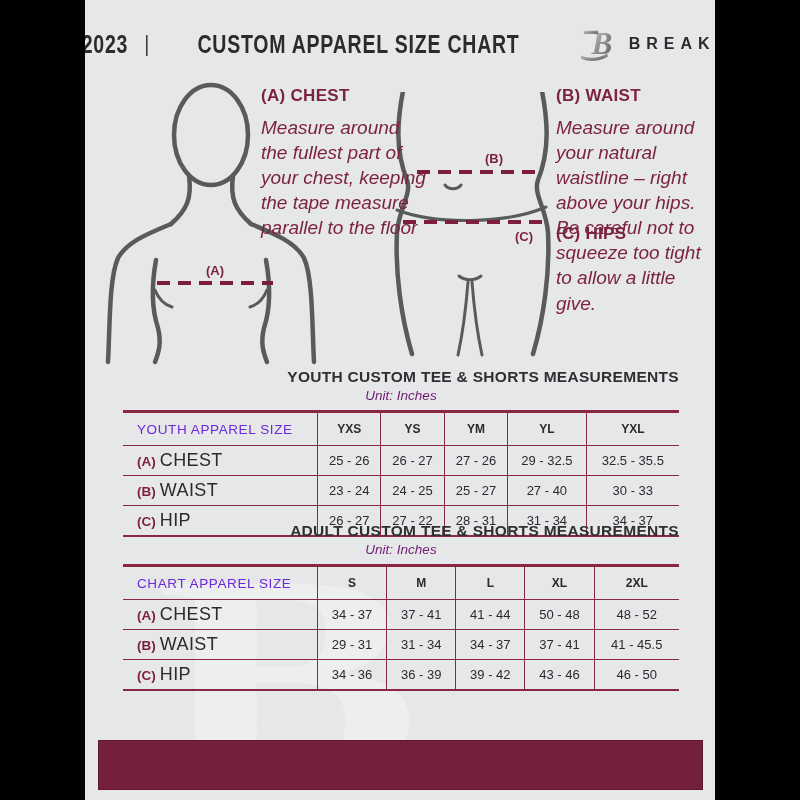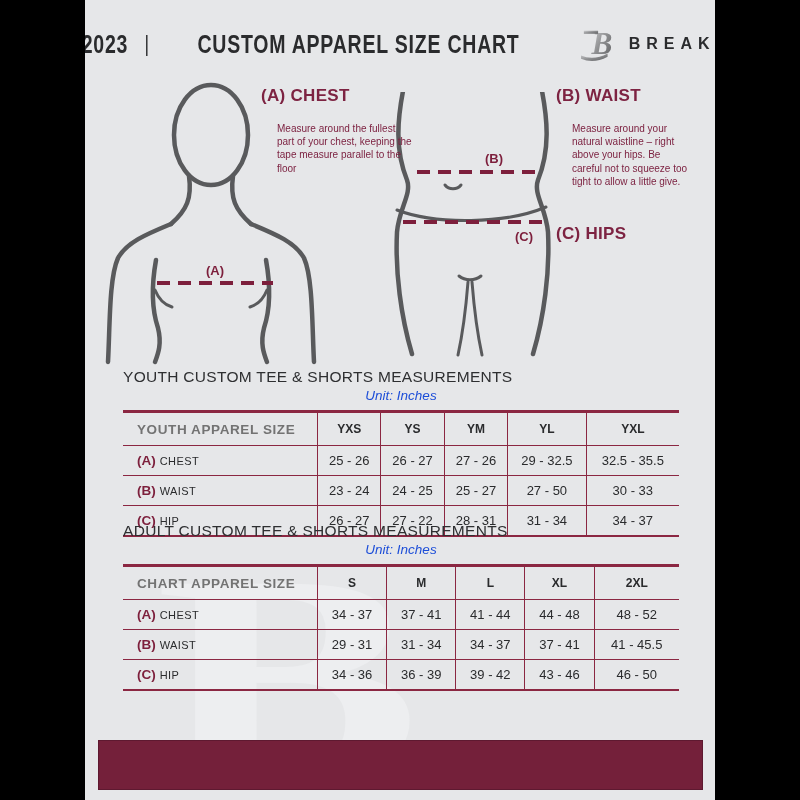--- a/index.html
+++ b/index.html
@@ -27,42 +27,42 @@
   .fig-upper{left:20px;top:78px;}
   .fig-lower{left:303px;top:92px;}
   .outline{fill:none;stroke:#595A5C;stroke-width:4.5;stroke-linecap:round;}
   .outline-thin{fill:none;stroke:#595A5C;stroke-width:3;stroke-linecap:round;}
   .dash{fill:none;stroke:#7D1F3C;stroke-width:4;stroke-dasharray:13 8;}
   .svg-label{font-family:"Liberation Sans",sans-serif;font-weight:700;font-size:13px;fill:#7D1F3C;}
 
   
   .instr{position:absolute;color:#7D2342;z-index:2;}
   .instr h3{margin:0 0 9px 0;font-size:17px;font-weight:700;letter-spacing:.3px;}
-  .instr p{margin:16px;font-size:10px;line-height:1.32;}
+  .instr p{margin:0;font-style:italic;font-size:19px;line-height:1.32;}
   .instr-a{left:176px;top:86px;width:168px;}
   .instr-b{left:471px;top:86px;width:152px;}
   .instr-c{left:471px;top:224px;width:162px;}
 
   
   .table-block{position:absolute;left:38px;width:556px;}
   .tb-youth{top:368px;}
   .tb-adult{top:522px;}
-  .tbl-title{text-align:left;font-weight:400;font-size:15.5px;color:#2E2F31;letter-spacing:.3px;}
-  .tbl-unit{text-align:center;font-style:italic;font-size:13.5px;color:#1d4ed8;margin-top:2px;margin-bottom:7px;}
+  .tbl-title{text-align:right;font-weight:700;font-size:15.5px;color:#2E2F31;letter-spacing:.3px;}
+  .tbl-unit{text-align:center;font-style:italic;font-size:13.5px;color:#701a75;margin-top:2px;margin-bottom:7px;}
   table.size{width:100%;border-collapse:collapse;border-top:3px solid #8B2742;border-bottom:2px solid #8B2742;}
   table.size th,table.size td{border-left:1.5px solid #8B2742;text-align:center;
     font-size:13px;color:#2A2B2D;padding:0 2px;}
   table.size th:first-child,table.size td:first-child{border-left:none;text-align:left;
     padding-left:14px;width:178px;}
   table.size thead th{height:32px;font-weight:700;font-size:12px;}
-  table.size thead th.label-col{font-weight:700;font-size:13.5px;color:#737373;letter-spacing:.6px;}
+  table.size thead th.label-col{font-weight:400;font-size:13.5px;color:#6d28d9;letter-spacing:.6px;}
   table.size tbody tr{border-top:1.5px solid #8B2742;}
   table.size tbody td{height:29px;}
   .row-letter{color:#7D1F3C;font-weight:700;margin-right:4px;font-size:13.5px;}
-  .row-label{font-size:11px;letter-spacing:.4px;}
+  .row-label{font-size:18px;letter-spacing:.4px;}
 
   
   .footer-bar{position:absolute;left:13px;right:12px;top:740px;height:50px;
     background:#74203A;border:1px solid #5E1930;box-sizing:border-box;}
 </style>
 </head>
 <body>
 
 <div class="page">
 
@@ -150,21 +150,21 @@
               <td>26 - 27</td>
               <td>27 - 26</td>
               <td>29 - 32.5</td>
               <td>32.5 - 35.5</td>
             </tr>
             <tr>
               <td><span class="row-letter">(B)</span><span class="row-label">WAIST</span></td>
               <td>23 - 24</td>
               <td>24 - 25</td>
               <td>25 - 27</td>
-              <td>27 - 50</td>
+              <td>27 - 40</td>
               <td>30 - 33</td>
             </tr>
             <tr>
               <td><span class="row-letter">(C)</span><span class="row-label">HIP</span></td>
               <td>26 - 27</td>
               <td>27 - 22</td>
               <td>28 - 31</td>
               <td>31 - 34</td>
               <td>34 - 37</td>
             </tr>
@@ -185,21 +185,21 @@
               <th>XL</th>
               <th>2XL</th>
             </tr>
           </thead>
         <tbody>
             <tr>
               <td><span class="row-letter">(A)</span><span class="row-label">CHEST</span></td>
               <td>34 - 37</td>
               <td>37 - 41</td>
               <td>41 - 44</td>
-              <td>44 - 48</td>
+              <td>50 - 48</td>
               <td>48 - 52</td>
             </tr>
             <tr>
               <td><span class="row-letter">(B)</span><span class="row-label">WAIST</span></td>
               <td>29 - 31</td>
               <td>31 - 34</td>
               <td>34 - 37</td>
               <td>37 - 41</td>
               <td>41 - 45.5</td>
             </tr>

